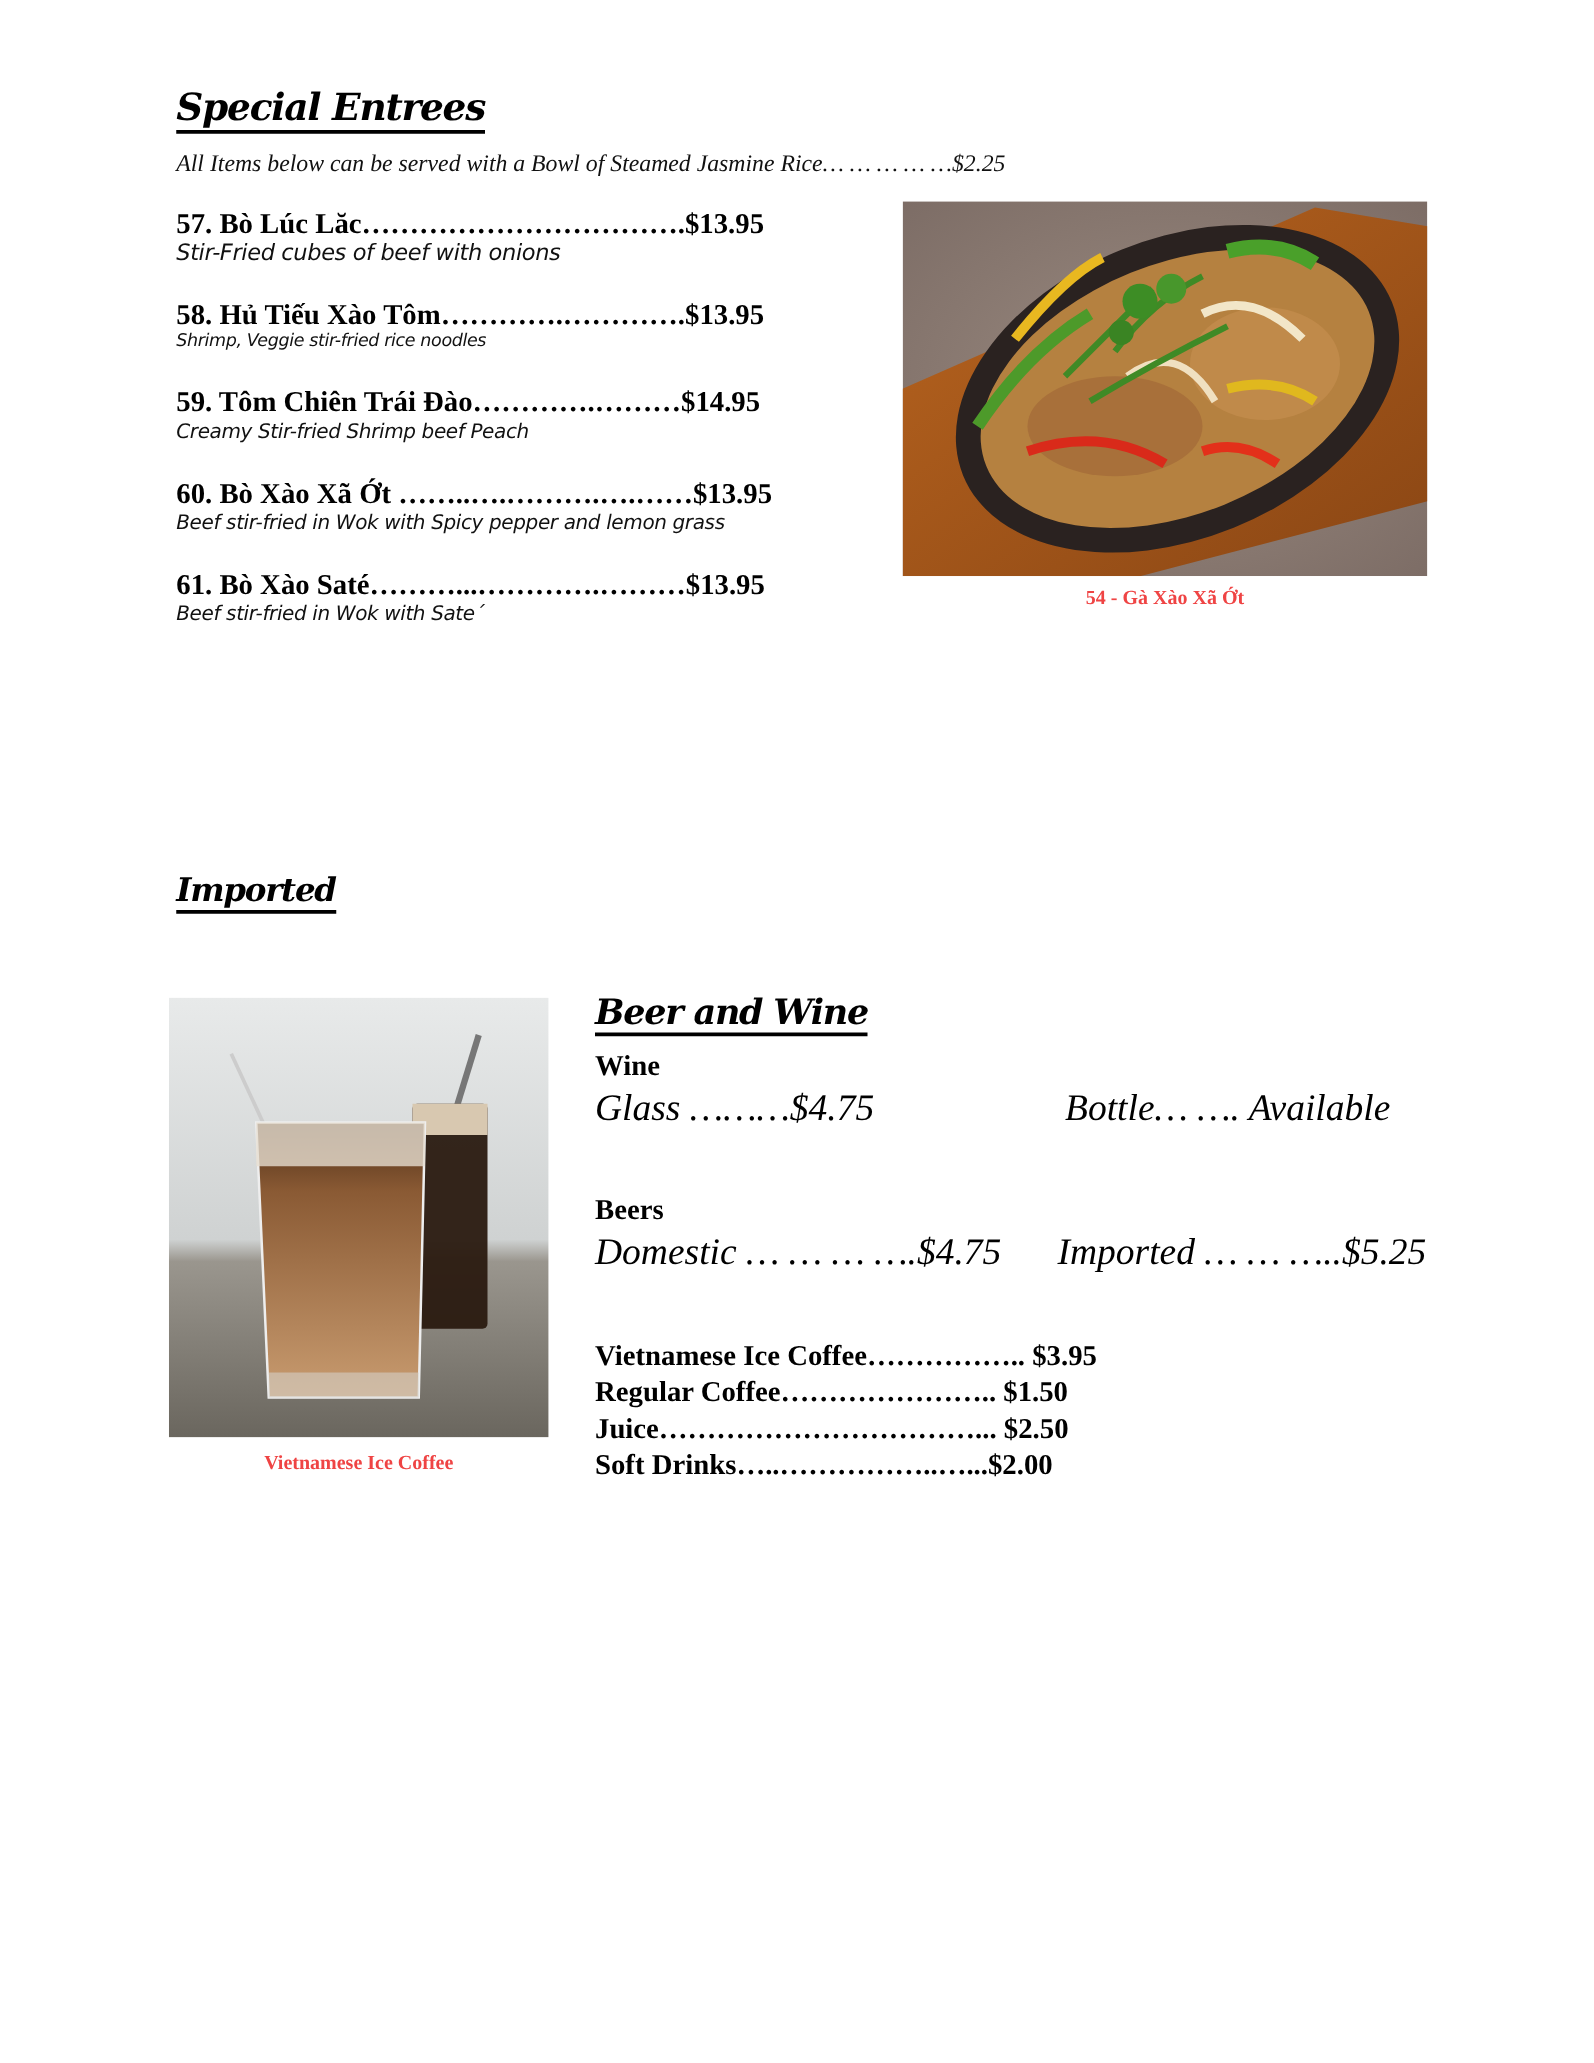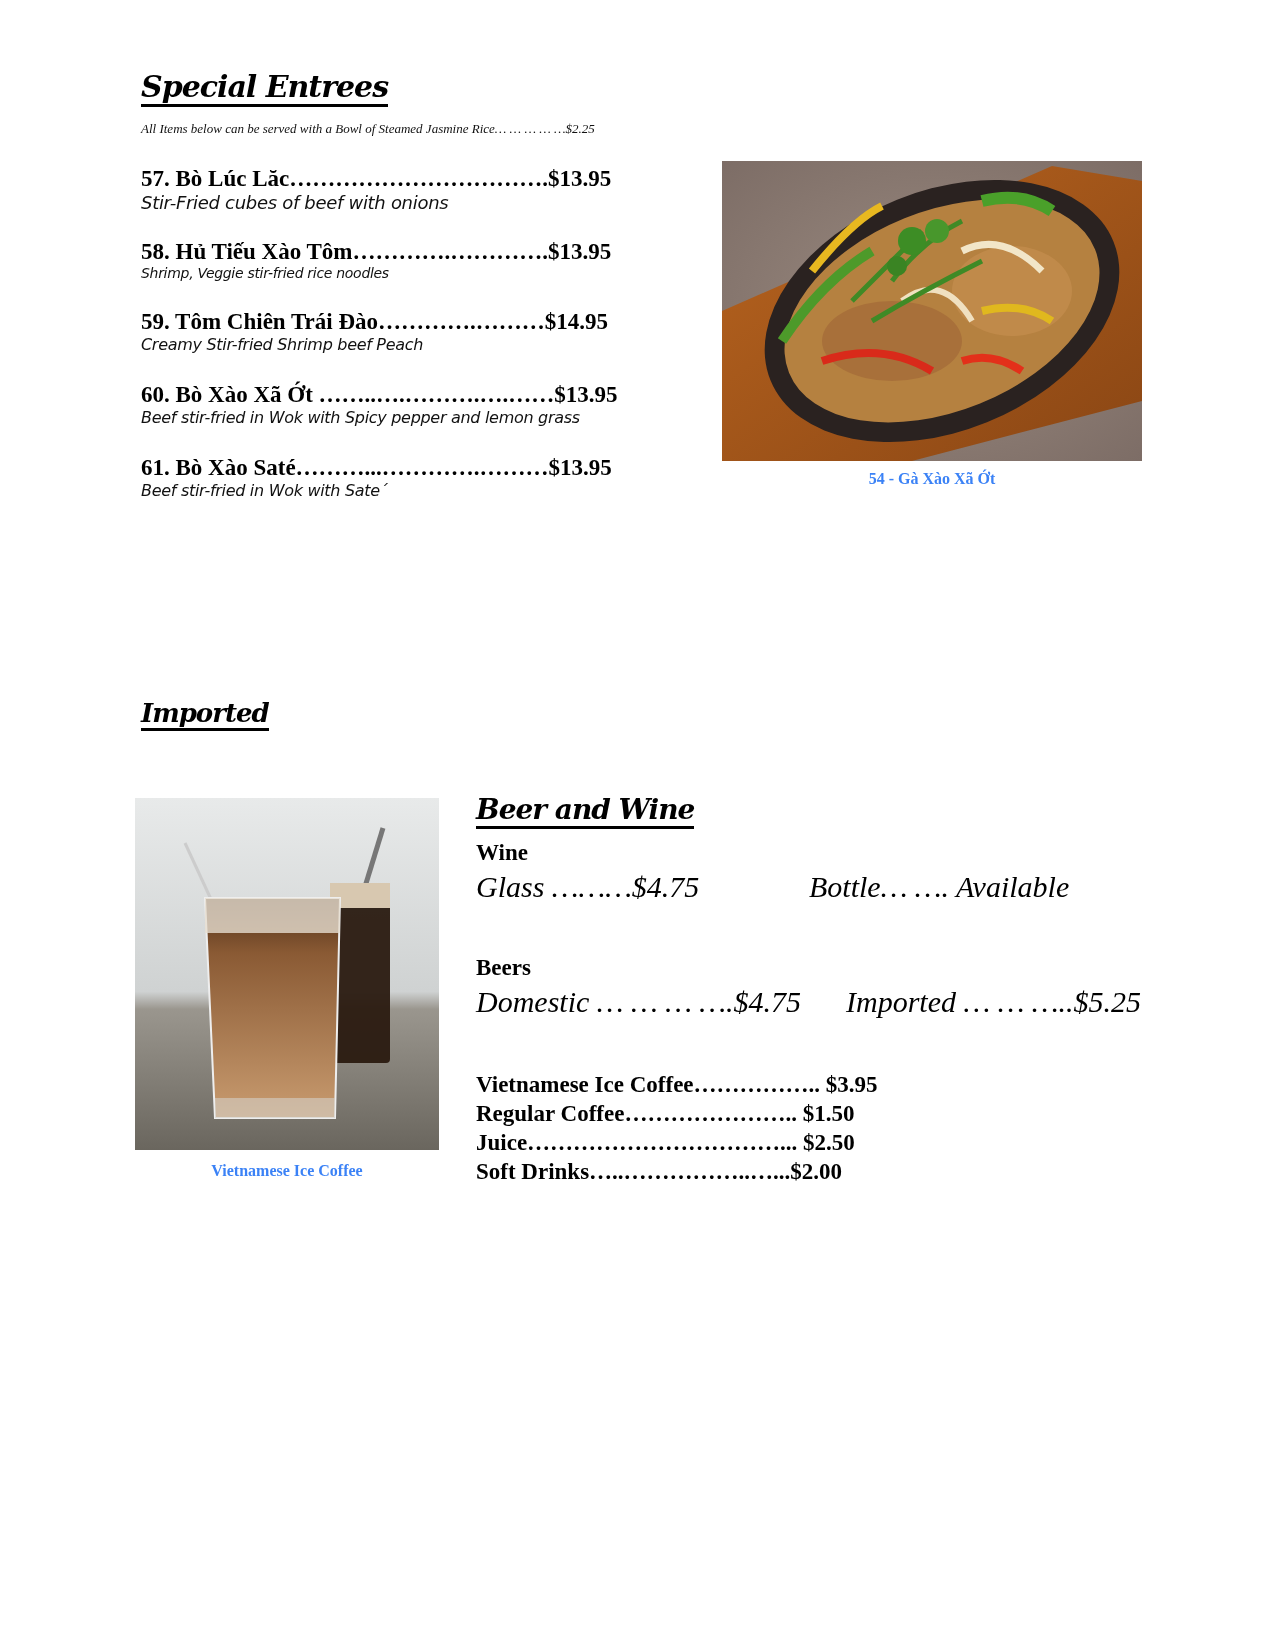--- a/index.html
+++ b/index.html
@@ -6,25 +6,25 @@
   body { width:1275px; height:1650px; position:relative; overflow:hidden; color:#000; }
   .abs { position:absolute; }
   .script-title {
     font-family: "DejaVu Serif", serif;
     font-style: italic; font-weight: bold;
     letter-spacing:-1px;
     border-bottom: 3px solid #000;
     padding-bottom: 2px;
     line-height:1;
   }
-  .note { font-family:"Liberation Serif", serif; font-style:italic; font-size:13px; color:#111; }
+  .note { font-family:"Liberation Serif", serif; font-style:italic; font-size:19px; color:#111; }
   .item-name { font-family:"Liberation Serif", serif; font-weight:bold; font-size:23px; white-space:nowrap; }
   .item-desc { font-family:"DejaVu Sans", sans-serif; font-style:italic; font-size:16px; color:#111; white-space:nowrap; letter-spacing:-0.3px; }
   .item-desc.small { font-size:14px; }
-  .caption { font-family:"Liberation Serif", serif; font-weight:bold; font-size:16px; color:#3b82f6; text-align:center; }
+  .caption { font-family:"Liberation Serif", serif; font-weight:bold; font-size:16px; color:#ef4444; text-align:center; }
   .bev-head { font-family:"Liberation Serif", serif; font-weight:bold; font-size:23px; }
   .bev-it { font-family:"Liberation Serif", serif; font-style:italic; font-size:30px; white-space:nowrap; }
   .drink { font-family:"Liberation Serif", serif; font-weight:bold; font-size:23px; white-space:nowrap; line-height:29px; }
   .photo { overflow:hidden; }
 </style>
 </head>
 <body>
 
 <div class="abs script-title" style="left:141px; top:72px; font-size:30px;text-align:right;">Special Entrees</div>
 <div class="abs note" style="left:141px; top:121px;">All Items below can be served with a Bowl of Steamed Jasmine Rice… … … … …$2.25</div>
@@ -112,21 +112,21 @@
     <rect x="70" y="100" width="135" height="35" fill="#e6ddd0" opacity="0.8"></rect>
     <rect x="80" y="300" width="120" height="20" fill="#d4d0c8" opacity="0.6"></rect>
   </svg>
 </div>
 <div class="abs caption" style="left:135px; top:1162px; width:304px;">Vietnamese Ice Coffee</div>
 
 <div class="abs script-title" style="left:476px; top:796px; font-size:28px;">Beer and Wine</div>
 
 <div class="abs bev-head" style="left:476px; top:840px;">Wine</div>
 <div class="abs bev-it" style="left:476px; top:870px;">Glass ………$4.75</div>
-<div class="abs bev-it" style="left:809px; top:870px;">Bottle… …. Available</div>
+<div class="abs bev-it" style="left:852px; top:870px;">Bottle… …. Available</div>
 
 <div class="abs bev-head" style="left:476px; top:955px;">Beers</div>
 <div class="abs bev-it" style="left:476px; top:985px;">Domestic … … … ….$4.75</div>
 <div class="abs bev-it" style="left:846px; top:985px;">Imported … … …..$5.25</div>
 
 <div class="abs" style="left:476px; top:1070px;">
   <div class="drink">Vietnamese Ice Coffee…………….. $3.95</div>
   <div class="drink">Regular Coffee………………….. $1.50</div>
   <div class="drink">Juice……………………………... $2.50</div>
   <div class="drink">Soft Drinks…..……………..…...$2.00</div>

